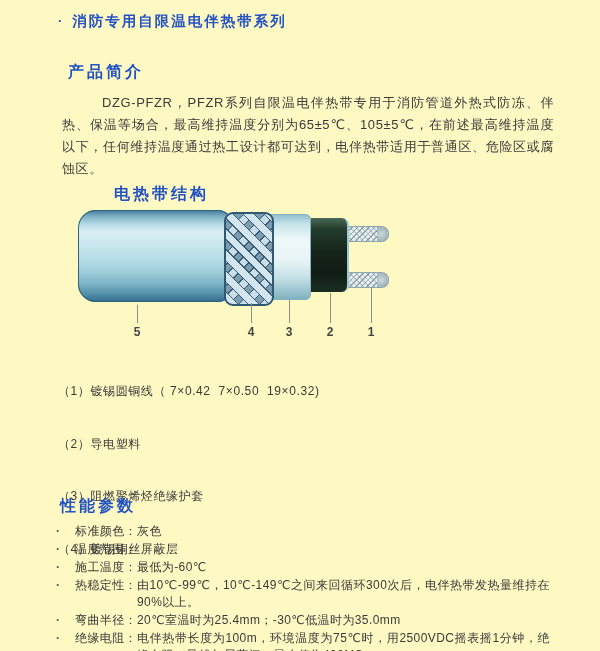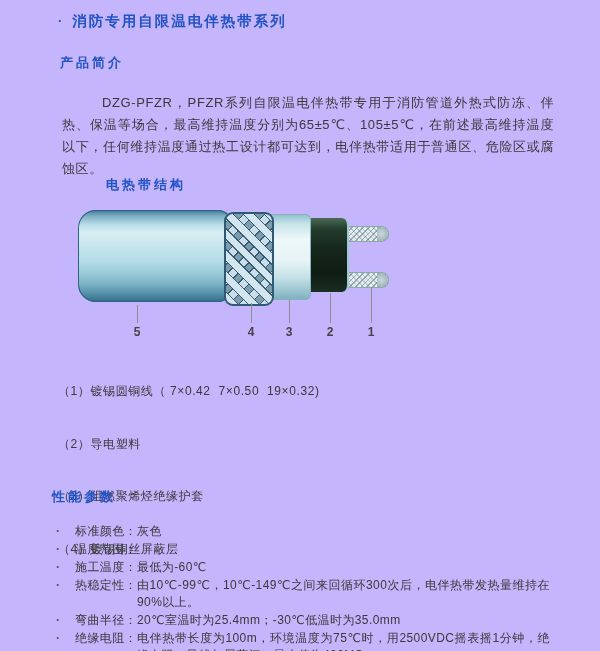--- a/index.html
+++ b/index.html
@@ -1,24 +1,24 @@
 <!DOCTYPE html>
 <html style="--accent: #2353c2; --body: #3a3a3a;"><head>
 <meta charset="utf-8">
 <style>
   :root{ --accent:#2353c2; --body:#3a3a3a; }
   html,body{margin:0;padding:0;background:#ffffff;}
-  .page{position:relative;width:600px;height:651px;background:#c4b5fd;overflow:hidden;
+  .page{position:relative;width:600px;height:651px;background:#fef9c3;overflow:hidden;
         font-family:"Liberation Sans","DejaVu Sans",sans-serif;color:var(--body);}
 
   
   .doc-title{position:absolute;left:58px;top:12px;font-size:14.5px;font-weight:bold;
              color:var(--accent);letter-spacing:2px;}
   .t-bullet{margin-right:8px;font-size:13px;position:relative;top:-1px;}
-  .sec{position:absolute;margin:6px;color:var(--accent);font-weight:bold;font-size:13px;
+  .sec{position:absolute;margin:14px;color:var(--accent);font-weight:bold;font-size:16px;
        letter-spacing:3px;}
   .intro-h{left:54px;top:48px;}
   .struct-h{left:54px;top:170px;padding-left:46px;}
   .perf-h{left:46px;top:482px;}
 
   .intro-body{position:absolute;left:54px;top:84px;width:492px;margin:8px;
               font-size:13px;line-height:22px;letter-spacing:0.6px;
               text-align:justify;text-indent:40px;}
 
   

